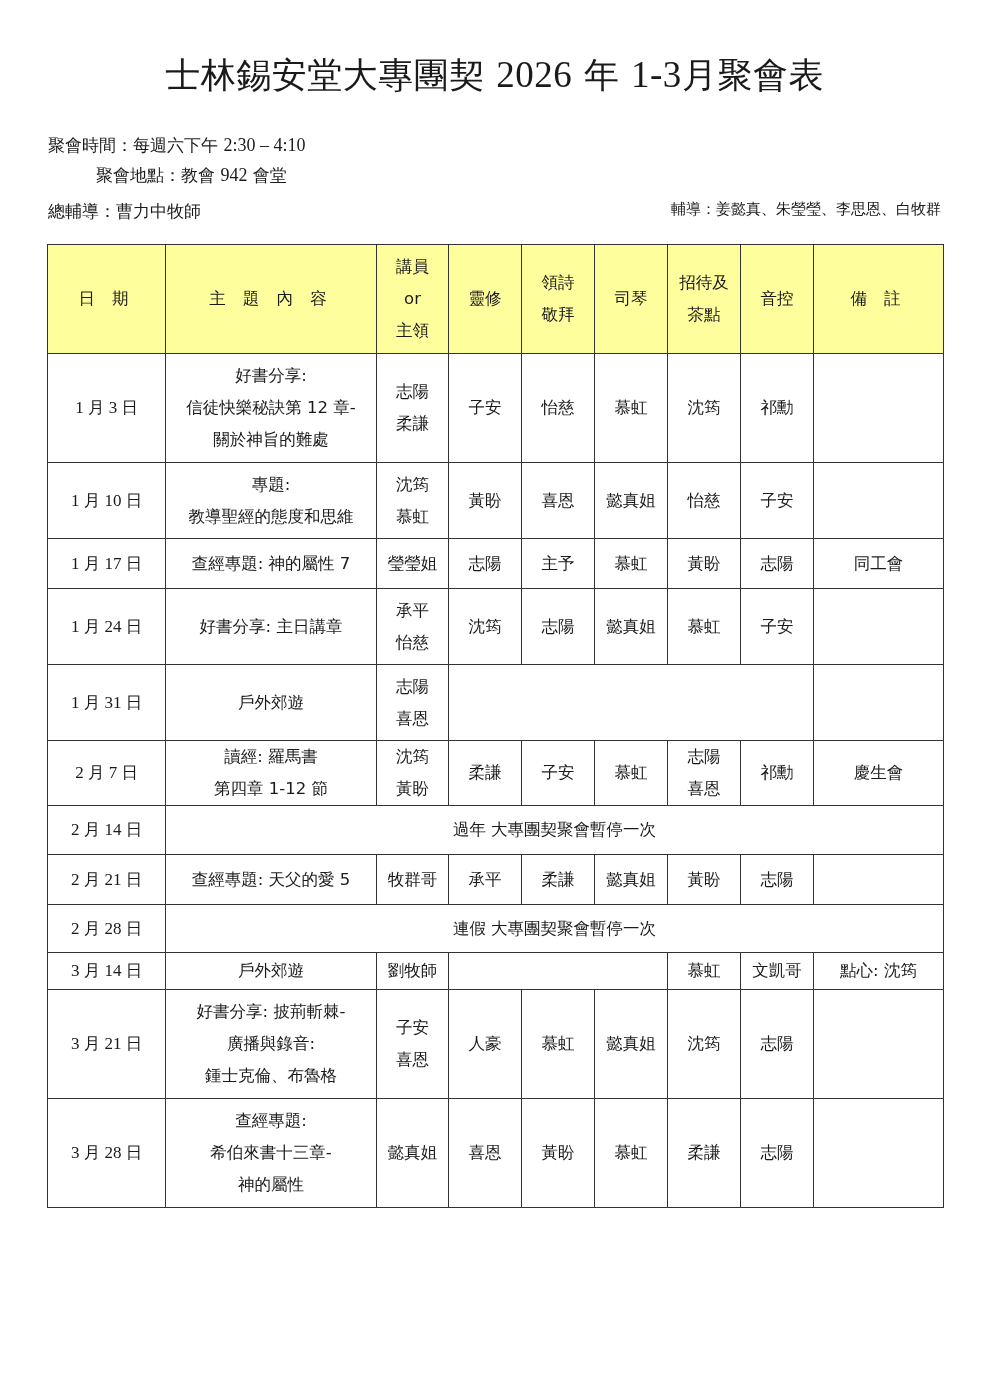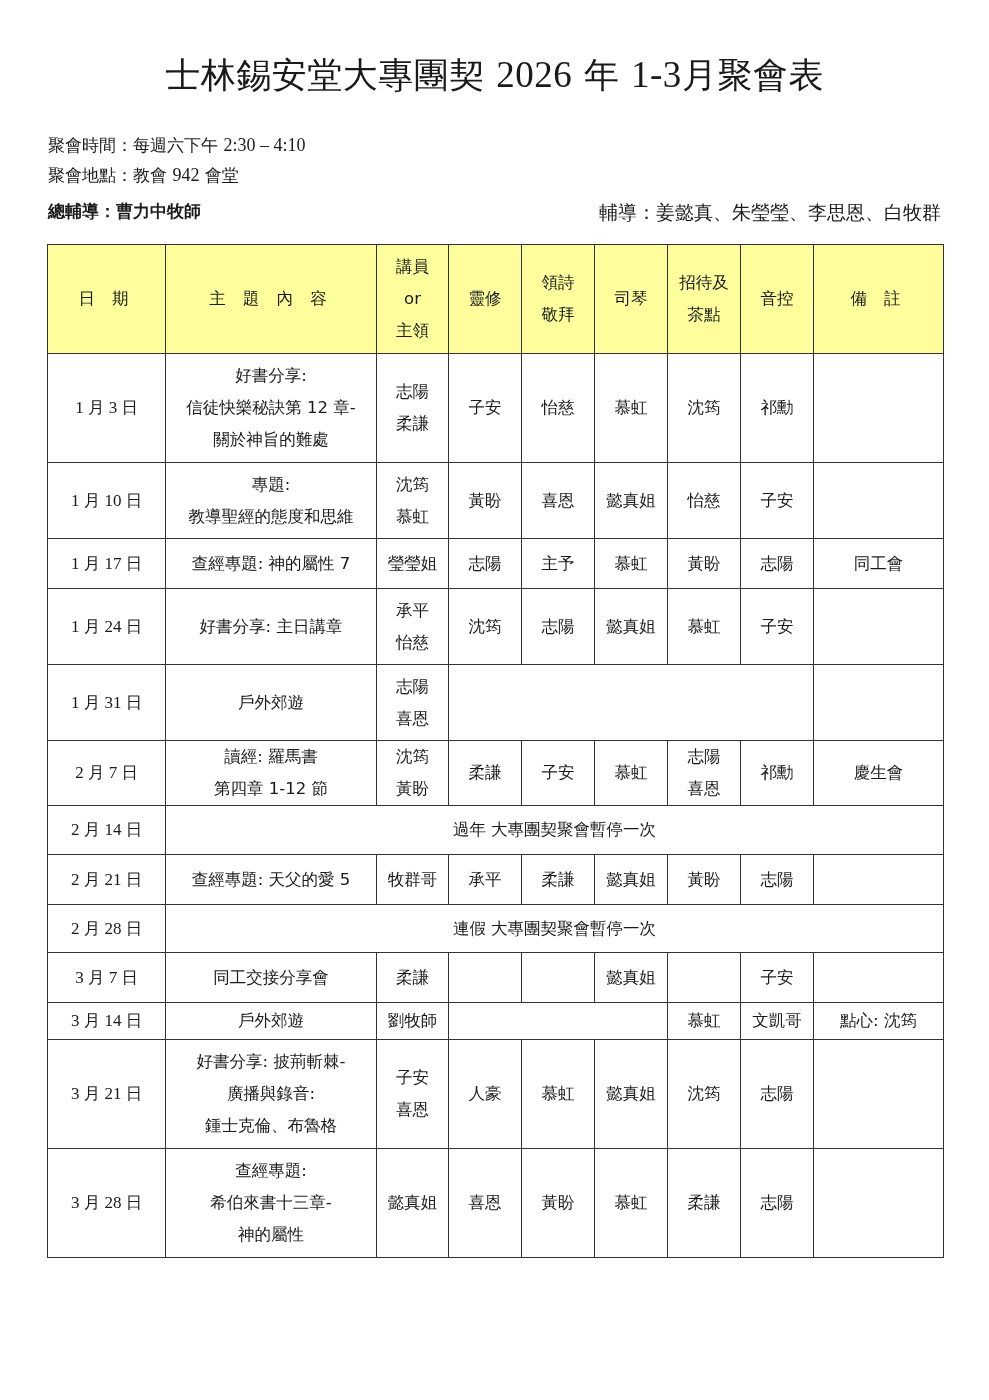--- a/index.html
+++ b/index.html
@@ -1,21 +1,21 @@
 <!DOCTYPE html>
 <html><head>
 <meta charset="utf-8">
 <style>
   html, body { margin: 0; padding: 0; background: #ffffff; }
   body { width: 989px; height: 1400px; position: relative; font-family: "DejaVu Sans", "Liberation Sans", sans-serif; color: #1a1a1a; overflow: hidden; }
   .title { position: absolute; top: 52px; left: 0; width: 989px; text-align: center; font-size: 35px; letter-spacing: 0.5px; font-family: "DejaVu Sans", sans-serif; }
   .title .num { font-family: "Liberation Serif", serif; font-weight: normal; font-size: 37px; }
   .meta { position: absolute; font-size: 17px; left: 48px; }
   .meta .val-serif { font-family: "Liberation Serif", serif; font-size: 18px; }
-  .meta-right { position: absolute; top: 200px; right: 48px; font-size: 19px; padding-left: 28px; }
+  .meta-right { position: absolute; top: 200px; right: 48px; font-size: 15px; padding-left: 28px; }
   table.sched { position: absolute; left: 47px; top: 244px; border-collapse: collapse; table-layout: fixed; width: 896px; }
   table.sched td, table.sched th { border: 1.3px solid #333; text-align: center; vertical-align: middle; padding: 0; font-size: 16.5px; line-height: 32px; font-weight: normal; }
   table.sched th { background: #fefe9c; }
   .d { font-family: "Liberation Serif", serif; font-size: 17px; margin-top: 10px; }
   .d .z { font-family: "DejaVu Sans", sans-serif; font-size: 16.5px; }
   .line { display: block; }
   .sp { letter-spacing: 6px; text-align: center; }
 </style>
 </head>
 <body>
@@ -24,26 +24,26 @@
   <span>士林錫安堂大專團契</span>
   <span class="num">2026</span>
   <span>年</span>
   <span class="num">1-3</span><span>月聚會表</span>
 </div>
 
 <div class="meta" style="top:128px;margin-top:6px;">
   <span>聚會時間：每週六下午</span>
   <span class="val-serif">2:30 – 4:10</span>
 </div>
-<div class="meta" style="top:164px;">
+<div class="meta" style="top:164px;margin-left:48px;">
   <span>聚會地點：教會</span>
   <span class="val-serif">942</span>
   <span>會堂</span>
 </div>
-<div class="meta" style="top:200px;font-weight:bold;">總輔導：曹力中牧師</div>
+<div class="meta" style="top:200px;">總輔導：曹力中牧師</div>
 <div class="meta-right">輔導：姜懿真、朱瑩瑩、李思恩、白牧群</div>
 
 <table class="sched">
   <colgroup>
     <col style="width:118px">
       <col style="width:211px">
       <col style="width:72px">
       <col style="width:73px">
       <col style="width:73px">
       <col style="width:73px">
@@ -199,37 +199,20 @@
         <td>
           <span class="line">黃盼</span>
         </td>
         <td>志陽</td>
         <td></td>
       </tr>
       <tr style="height: 48px;">
         <td><span class="d"><span>2</span> <span class="z">月</span> <span>28</span> <span class="z">日</span></span></td>
         <td colspan="8">連假 大專團契聚會暫停一次</td>
       </tr>
-      <tr style="height: 50px;">
-        <td><span class="d"><span>3</span> <span class="z">月</span> <span>7</span> <span class="z">日</span></span></td>
-        <td>
-          <span class="line">同工交接分享會</span>
-        </td>
-        <td>
-          <span class="line">柔謙</span>
-        </td>
-        <td></td>
-        <td></td>
-        <td>懿真姐</td>
-        <td>
-          <span class="line"></span>
-        </td>
-        <td>子安</td>
-        <td></td>
-      </tr>
       <tr style="height: 37px;">
         <td><span class="d"><span>3</span> <span class="z">月</span> <span>14</span> <span class="z">日</span></span></td>
         <td>
           <span class="line">戶外郊遊</span>
         </td>
         <td>
           <span class="line">劉牧師</span>
         </td>
         <td colspan="3"></td>
         <td>

